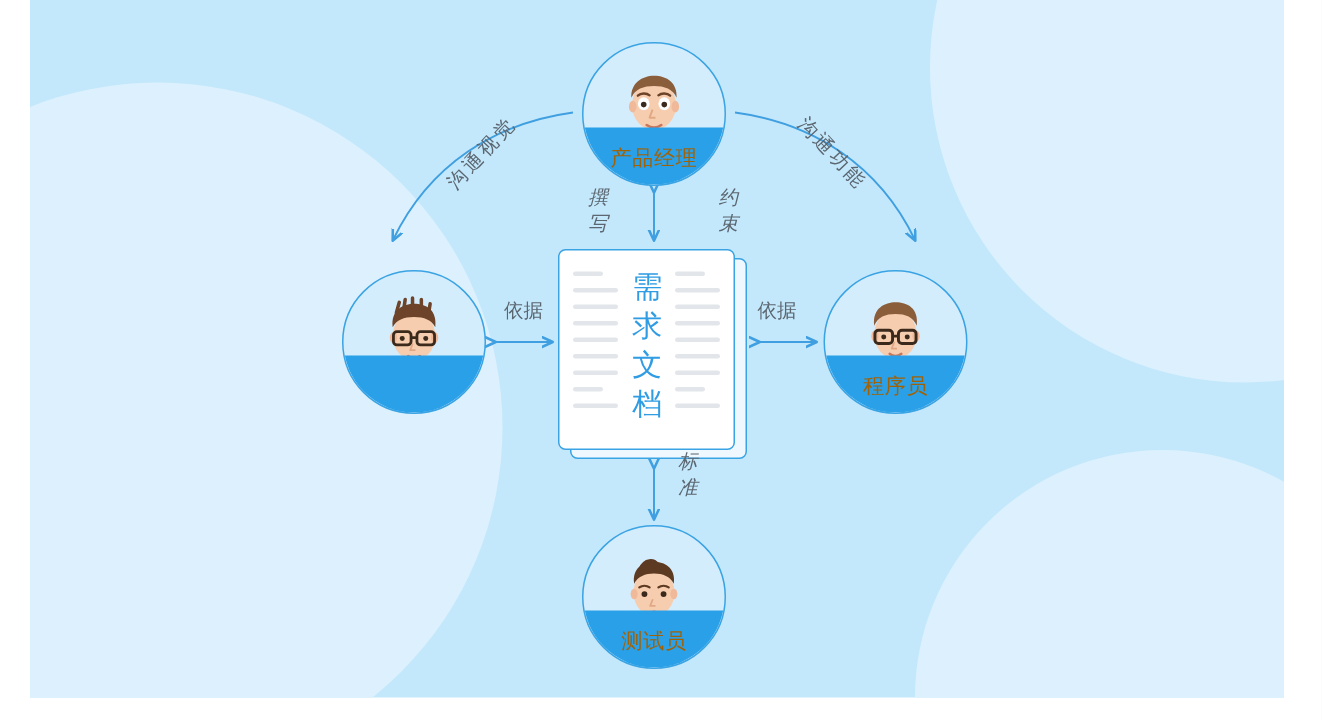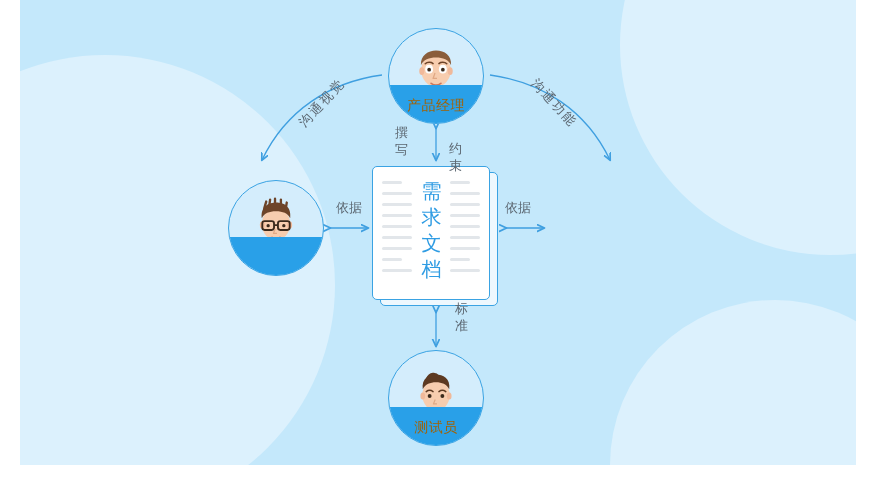--- a/index.html
+++ b/index.html
@@ -164,31 +164,32 @@
   .edge-label {
     position: absolute;
     color: #5b6670;
     font-size: 13px;
     line-height: 16px;
     white-space: nowrap;
   }
   .edge-label.vert {
     width: 16px;
     white-space: normal;
-    text-align: right;
+    text-align: left;
     line-height: 17px;
+    font-style: italic;
   }
   .rot-left  { transform: rotate(-47deg); transform-origin: center; }
   .rot-right { transform: rotate(47deg);  transform-origin: center; }
   .spaced { letter-spacing: 2px; }
 
   #lbl-visual  { left: 292px; top: 95px; }
   #lbl-func    { left: 524px; top: 95px; }
   #lbl-write   { left: 392px; top: 124px; }
-  #lbl-limit   { left: 446px; top: 124px; margin-top: 16px; }
+  #lbl-limit   { left: 479px; top: 124px; }
   #lbl-base-l  { left: 336px; top: 200px; }
   #lbl-base-r  { left: 505px; top: 200px; }
   #lbl-std     { left: 452px; top: 300px; }
 </style>
 </head>
 <body>
 
 <div id="stage">
   <div id="panel">
 
@@ -291,20 +292,39 @@
       <rect x="50" y="41" width="12" height="9" rx="2.4" fill="none" stroke="#3b2a1c" stroke-width="1.9"></rect>
       <path d="M46,45 L50,45" stroke="#3b2a1c" stroke-width="1.9"></path>
       <circle cx="40" cy="45.6" r="1.7" fill="#3b2a1c"></circle>
       <circle cx="56" cy="45.6" r="1.7" fill="#3b2a1c"></circle>
       <path d="M47.2,49 L45.4,53.5 L49,53.5" stroke="#e0a884" stroke-width="1.2" fill="none" stroke-linejoin="round"></path>
       <path d="M44,57.5 C46.5,59.4 49.5,59.4 52,57.5" stroke="#c9765c" stroke-width="1.6" fill="none" stroke-linecap="round"></path>
     </svg>
     <div class="waterline"></div>
   </div>
 
+  <div class="node" id="node-dev">
+    <svg class="avatar" viewBox="0 0 96 96">
+      <path d="M28,92 C28,74 38,68 48,68 C58,68 68,74 68,92 Z" fill="#d1503f"></path>
+      <path d="M42,66 C44,72 52,72 54,66 L54,60 L42,60 Z" fill="#f0b99a"></path>
+      <ellipse cx="48" cy="43" rx="14.5" ry="16.5" fill="#f7cdaf"></ellipse>
+      <ellipse cx="34" cy="44" rx="2.5" ry="3.8" fill="#f0b99a"></ellipse>
+      <ellipse cx="62" cy="44" rx="2.5" ry="3.8" fill="#f0b99a"></ellipse>
+      <path d="M33.5,37 C32,25 41,21 48,21 C56,21 64,25 62.5,37 C60,31 55,29 48,29 C41,29 36,31 33.5,37 Z" fill="#8a5d3b"></path>
+      <rect x="34" y="40" width="12" height="9" rx="2.4" fill="none" stroke="#3b2a1c" stroke-width="2"></rect>
+      <rect x="50" y="40" width="12" height="9" rx="2.4" fill="none" stroke="#3b2a1c" stroke-width="2"></rect>
+      <path d="M46,44 L50,44" stroke="#3b2a1c" stroke-width="2"></path>
+      <circle cx="40" cy="44.6" r="1.7" fill="#3b2a1c"></circle>
+      <circle cx="56" cy="44.6" r="1.7" fill="#3b2a1c"></circle>
+      <path d="M47.2,48 L45.4,52.5 L49,52.5" stroke="#e0a884" stroke-width="1.2" fill="none" stroke-linejoin="round"></path>
+      <path d="M44,56 C46.5,57.9 49.5,57.9 52,56" stroke="#c9765c" stroke-width="1.6" fill="none" stroke-linecap="round"></path>
+    </svg>
+    <div class="waterline"></div>
+    <div class="role-label">程序员</div>
+  </div>
 
   <div class="node" id="node-tester">
     <svg class="avatar" viewBox="0 0 96 96">
       <path d="M30,92 C30,76 38,70 48,70 C58,70 66,76 66,92 Z" fill="#e8b420"></path>
       <path d="M25,80 C25,74 29,71 33,72 L36,86 L27,88 Z" fill="#f7cdaf"></path>
       <path d="M71,80 C71,74 67,71 63,72 L60,86 L69,88 Z" fill="#f7cdaf"></path>
       <path d="M42,70 C44,75 52,75 54,70 L54,63 L42,63 Z" fill="#f0b99a"></path>
       <ellipse cx="48" cy="45" rx="14" ry="16" fill="#f7cdaf"></ellipse>
       <ellipse cx="34.5" cy="46" rx="2.4" ry="3.6" fill="#f0b99a"></ellipse>
       <ellipse cx="61.5" cy="46" rx="2.4" ry="3.6" fill="#f0b99a"></ellipse>

